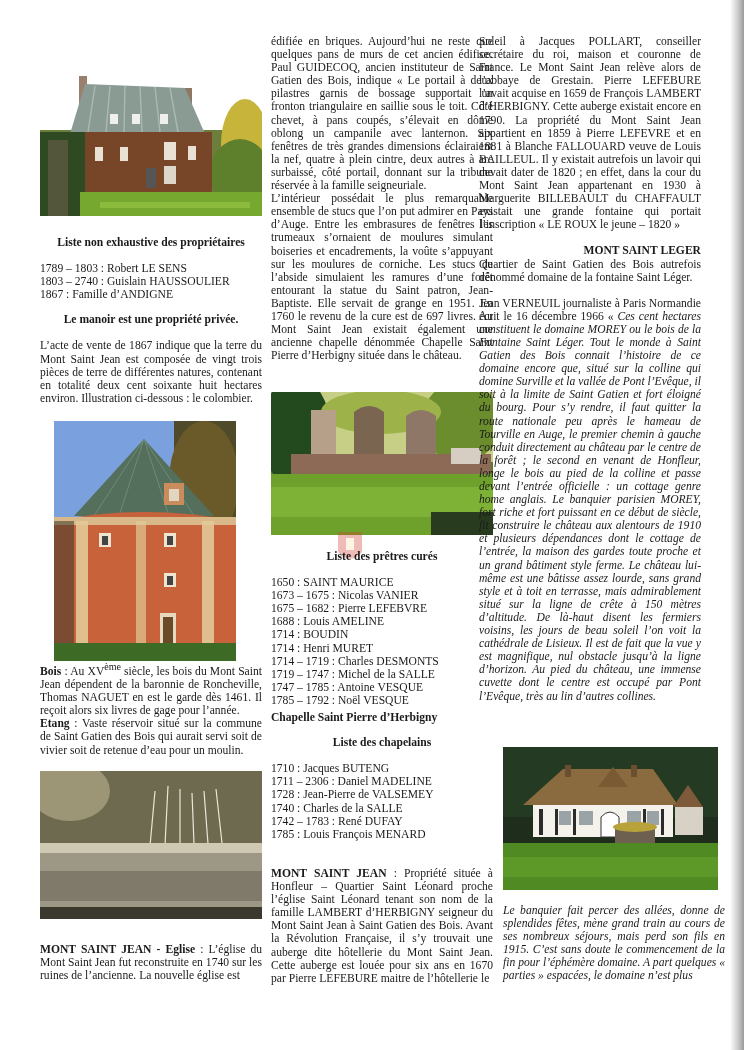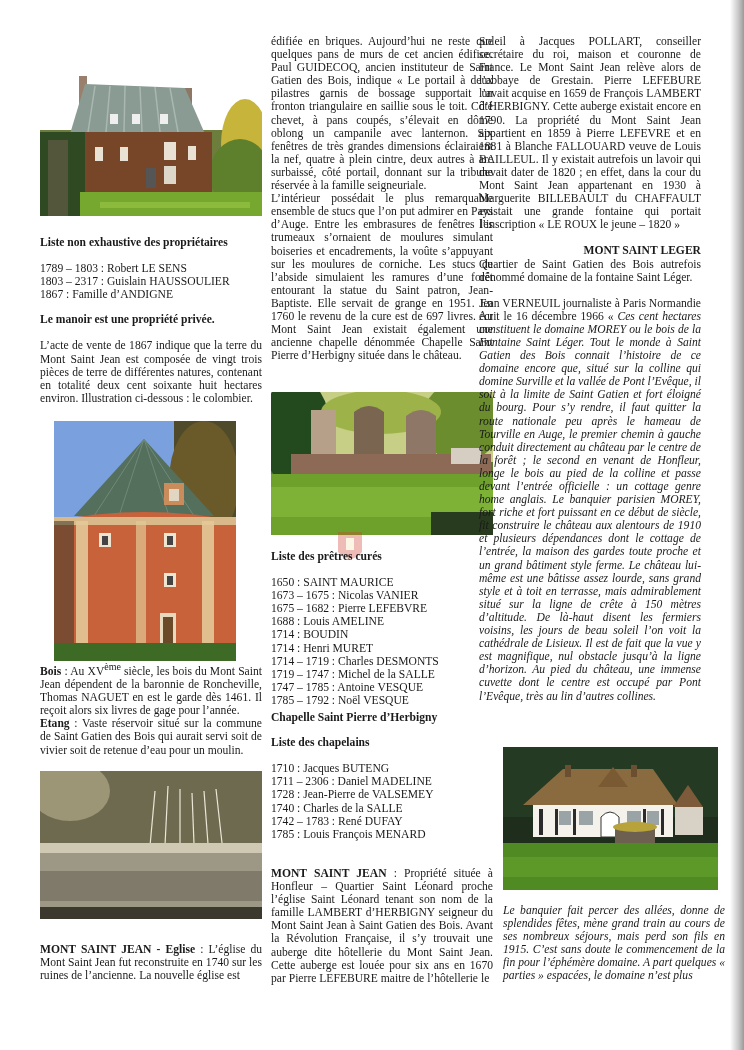--- a/index.html
+++ b/index.html
@@ -1,21 +1,21 @@
 <!DOCTYPE html>
 <html><head>
 <meta charset="utf-8">
 <style>
   * { box-sizing: border-box; margin: 0; padding: 0; }
   html, body { width: 744px; height: 1050px; overflow: hidden; background: #ffffff; }
   body { position: relative; font-family: "Liberation Serif", "DejaVu Serif", serif; color: #1a1a1a; font-size: 11.6px; line-height: 13.1px; }
   .page-shadow { position: absolute; right: 0; top: 0; width: 14px; height: 1050px; background: linear-gradient(to right, #ffffff, #c8c8c8 60%, #9a9a9a); }
   .col { position: absolute; }
   .just { text-align: justify; }
-  .center { }
+  .center { text-align: center; }
   .bold { font-weight: bold; }
   .it { font-style: italic; }
   .lst div { white-space: nowrap; }
   .photo { position: absolute; overflow: hidden; }
   sup { font-size: 10px; line-height: 0; vertical-align: 5px; }
   .scribble { position: absolute; left: 40px; top: 80px; width: 18px; height: 12px; }
 </style>
 </head>
 <body>
 
@@ -64,21 +64,21 @@
 
     <rect x="40" y="118" width="182" height="24" fill="#76a82f"></rect>
     <rect x="60" y="128" width="150" height="6" fill="#96c243" opacity="0.7"></rect>
   </svg>
 </div>
 
 <div class="col" style="left:40px; top:236px; width:222px;">
   <div class="center bold" style="margin-bottom:13px;">Liste non exhaustive des propriétaires</div>
   <div class="lst">
     <div>1789 – 1803 : Robert LE SENS</div>
-    <div>1803 – 2317 : Guislain HAUSSOULIER</div>
+    <div>1803 – 2740 : Guislain HAUSSOULIER</div>
     <div>1867 : Famille d’ANDIGNE</div>
   </div>
   <div class="center bold" style="margin-top:12px; margin-bottom:13px;">Le manoir est une propriété privée.</div>
   <div class="just">L’acte de vente de 1867 indique que la terre du Mont Saint Jean est composée de vingt trois pièces de terre de différentes natures, contenant en totalité deux cent soixante huit hectares environ. Illustration ci-dessous : le colombier.</div>
 </div>
 
 <div class="photo" style="left:54px; top:421px; width:182px; height:240px;">
   <svg width="182" height="240" viewBox="0 0 182 240">
     <rect width="182" height="240" fill="#7aa0de"></rect>
     <rect x="120" y="0" width="62" height="240" fill="#4f4a2a"></rect>

